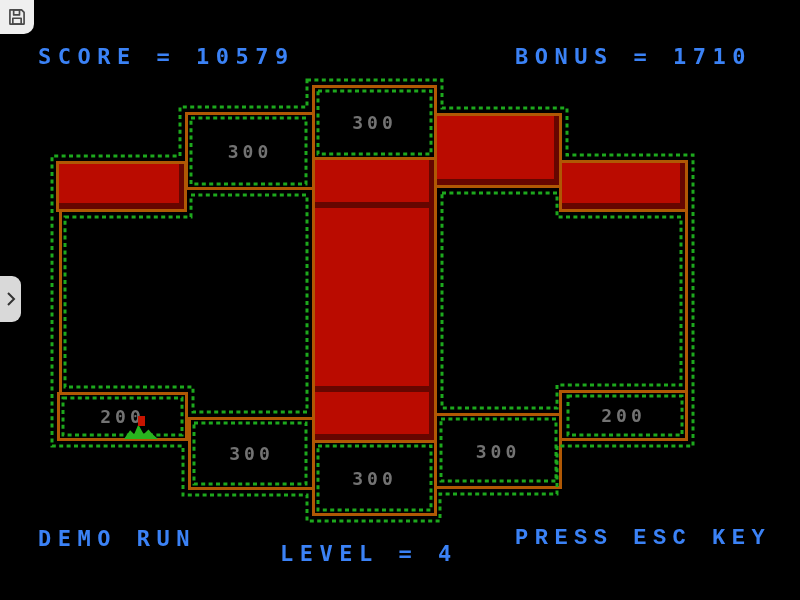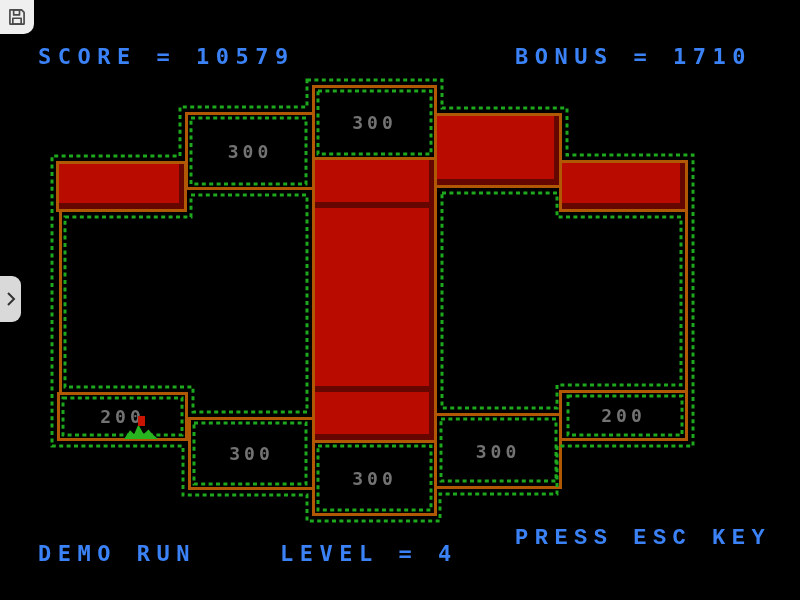--- a/index.html
+++ b/index.html
@@ -129,15 +129,15 @@
       <rect x="318" y="446" width="113" height="64"></rect>
       <rect x="441" y="419" width="115" height="62"></rect>
       <rect x="568" y="396" width="114" height="39"></rect>
     </g>
   </svg>
 
   <div class="player"></div>
   <div class="player-chip"></div>
 </div>
 
-<div class="hud" style="left:38px;top:542px;">DEMO RUN</div>
+<div class="hud" style="left:38px;top:527px;">DEMO RUN</div>
 <div class="hud" style="left:280px;top:542px;">LEVEL = 4</div>
 <div class="hud" style="left:515px;top:527px;font-family:Liberation Mono, monospace;">PRESS ESC KEY</div>
 
 </body></html>

